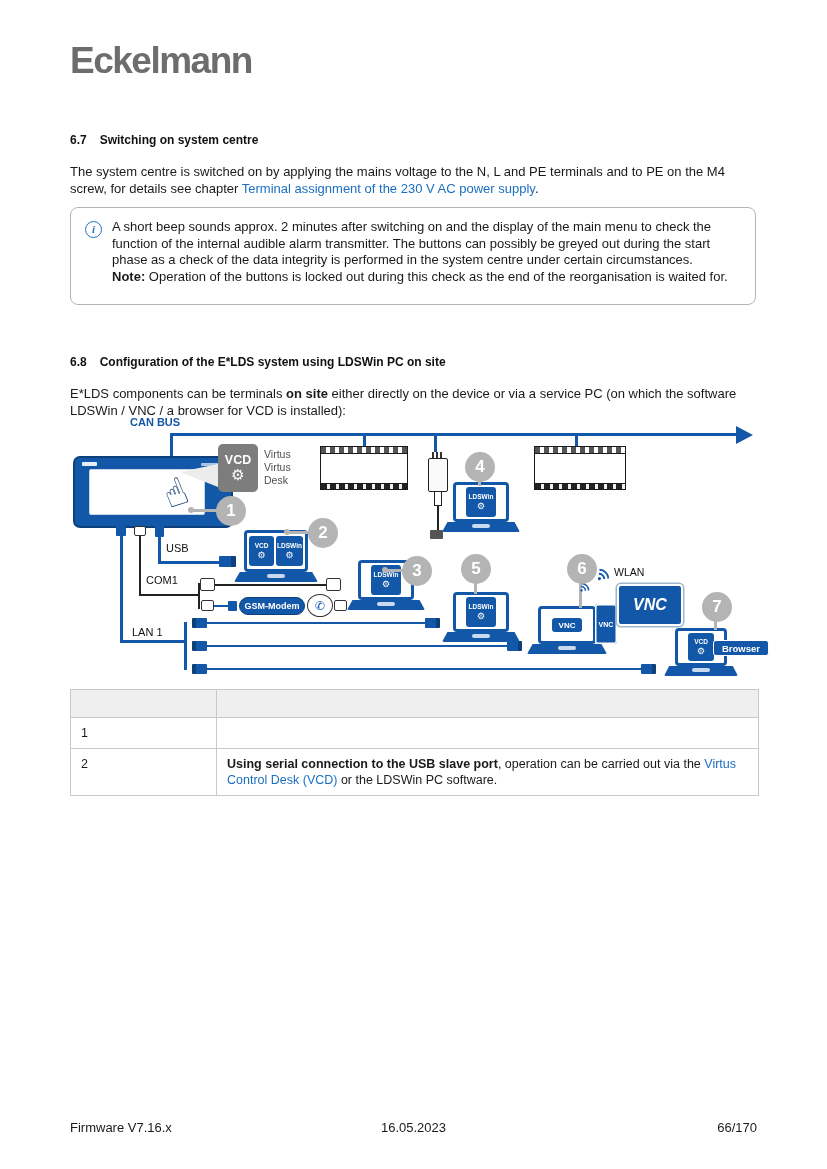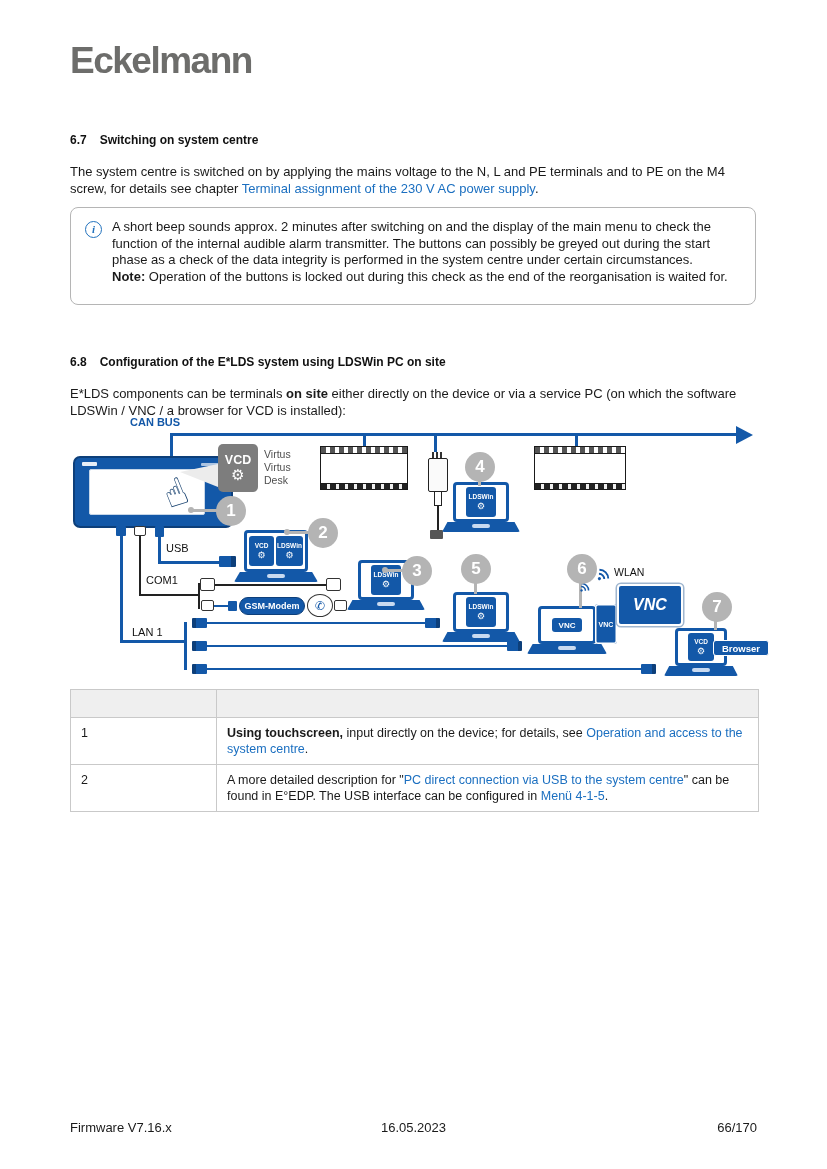--- a/index.html
+++ b/index.html
@@ -287,31 +287,26 @@
 
 </div>
 
 <div class="abs dtable">
   <div class="trow thead">
     <div class="tc1"></div>
     <div class="tc2"></div>
   </div>
   <div class="trow">
     <div class="tc1">1</div>
-    <div class="tc2">
-      <p>
-        <b>Using touchscreen,</b><span> input directly on the device; for details, see </span><a class="doclink">Operation and access to the system centre</a><span>.</span>
-      </p>
-    </div>
   </div>
   <div class="trow">
     <div class="tc1">2</div>
     <div class="tc2">
       <p>
-        <span>A more detailed description for "</span><a class="doclink">PC direct connection via USB to the system centre</a><span>" can be found in E°EDP. The USB interface can be configured in </span><a class="doclink">Menü 4-1-5</a><span>.</span>
+        <b>Using serial connection to the USB slave port</b><span>, operation can be carried out via the </span><a class="doclink">Virtus Control Desk (VCD)</a><span> or the LDSWin PC software.</span>
       </p>
     </div>
   </div>
 </div>
 
 <div class="abs footer">
   <span>Firmware V7.16.x</span>
   <span class="f-center">16.05.2023</span>
   <span class="f-right">66/170</span>
 </div>

